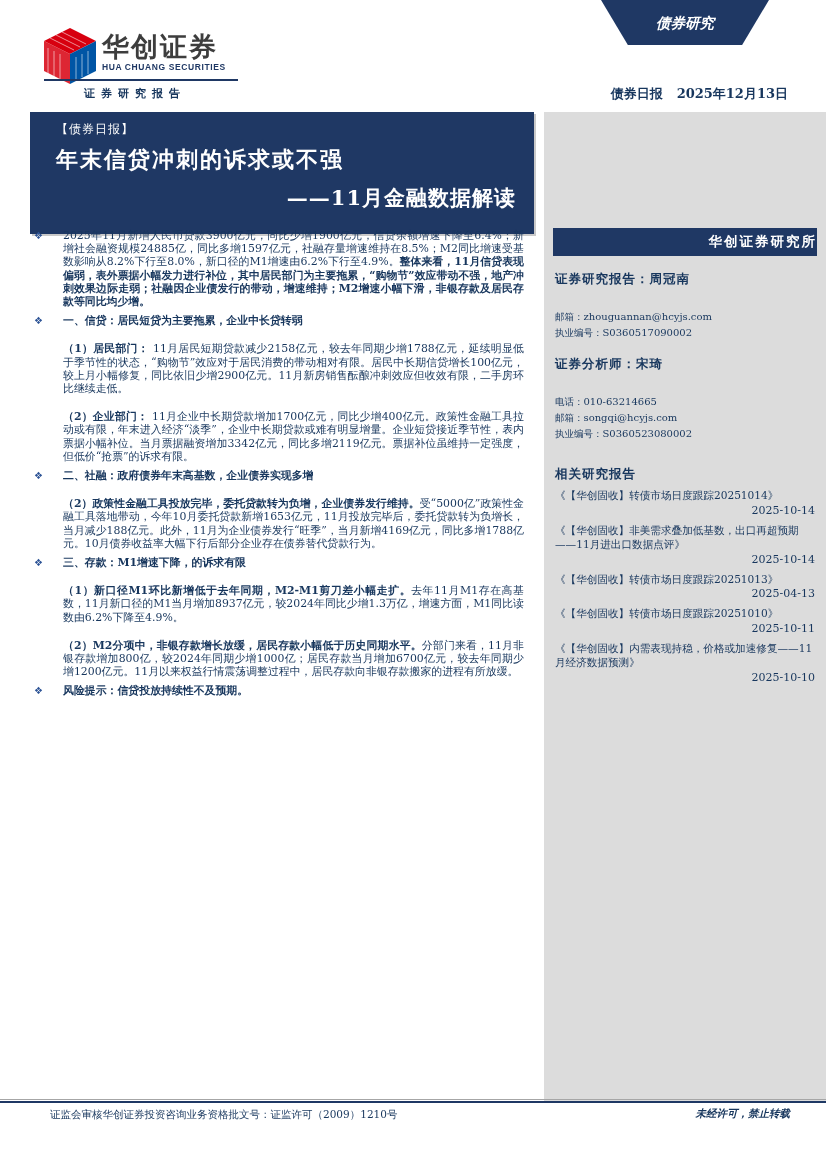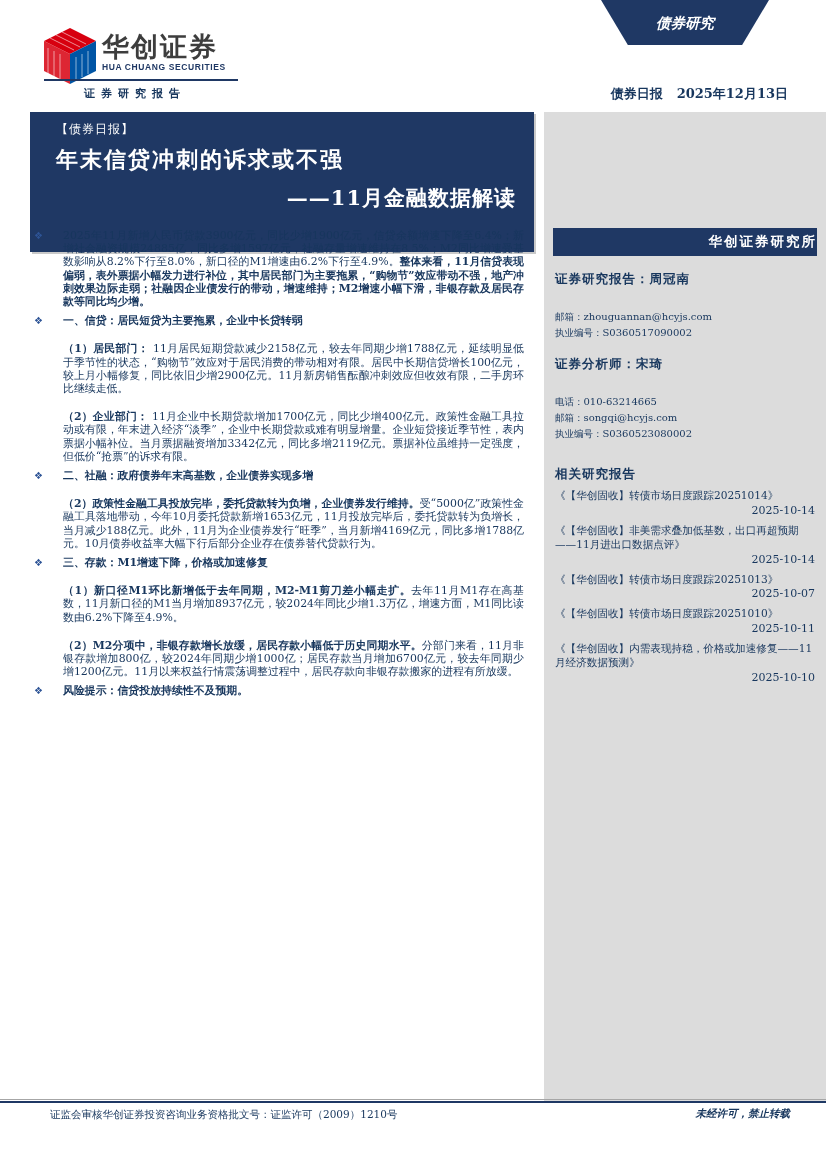--- a/index.html
+++ b/index.html
@@ -22,21 +22,21 @@
   .badge {
     position:absolute; left:601px; top:0; width:168px; height:45px;
     background:#1F3864; color:#fff;
     clip-path:polygon(0 0,100% 0,84% 100%,16% 100%);
     text-align:center; line-height:45px; font-size:14.5px; font-weight:bold; font-style:italic;
   }
   .date-line { position:absolute; right:38px; top:85px; font-size:13px; font-weight:bold; color:#17365D; }
   .date-line .gap { display:inline-block; width:14px; }
   
   .banner {
-    position:absolute; left:30px; top:112px; width:504px; height:140px;
+    position:absolute; left:30px; top:112px; width:504px; height:122px;
     background:#1F3864; color:#fff; padding:9px 18px 10px 26px;
     box-shadow:2px 2px 0 #c9c9c9;
   }
   .banner-tag { font-size:12px; letter-spacing:1px; }
   .banner-title { font-size:22px; margin-top:7px; letter-spacing:2px; font-weight:bold; }
   .banner-subtitle { font-size:21px; margin-top:9px; text-align:right; letter-spacing:1px; font-weight:bold; }
   
   .main-col { position:absolute; left:30px; top:229px; width:494px; }
   .para { display:flex; margin-bottom:6px; }
   .para.title-row { margin-top:2px; }
@@ -136,21 +136,21 @@
   </div>
 
 
   <div class="para sub">
 
     <div class="ptext"><span class="b">（2）政策性金融工具投放完毕，委托贷款转为负增，企业债券发行维持。</span><span>受“5000亿”政策性金融工具落地带动，今年10月委托贷款新增1653亿元，11月投放完毕后，委托贷款转为负增长，当月减少188亿元。此外，11月为企业债券发行“旺季”，当月新增4169亿元，同比多增1788亿元。10月债券收益率大幅下行后部分企业存在债券替代贷款行为。</span></div>
   </div>
 
   <div class="para title-row">
     <span class="bullet">❖</span>
-    <div class="ptext"><span class="b">三、存款：M1增速下降，价格或加速修复</span></div>
+    <div class="ptext"><span class="b">三、存款：M1增速下降，的诉求有限</span></div>
   </div>
 
   <div class="para sub">
 
     <div class="ptext"><span class="b">（1）新口径M1环比新增低于去年同期，M2-M1剪刀差小幅走扩。</span><span>去年11月M1存在高基数，11月新口径的M1当月增加8937亿元，较2024年同比少增1.3万亿，增速方面，M1同比读数由6.2%下降至4.9%。</span></div>
   </div>
 
   <div class="para sub">
 
     <div class="ptext"><span class="b">（2）M2分项中，非银存款增长放缓，居民存款小幅低于历史同期水平。</span><span>分部门来看，11月非银存款增加800亿，较2024年同期少增1000亿；居民存款当月增加6700亿元，较去年同期少增1200亿元。11月以来权益行情震荡调整过程中，居民存款向非银存款搬家的进程有所放缓。</span></div>
@@ -190,21 +190,21 @@
     <div class="report-date">2025-10-14</div>
   </div>
 
   <div class="report-item">
     <div class="report-title">《【华创固收】非美需求叠加低基数，出口再超预期——11月进出口数据点评》</div>
     <div class="report-date">2025-10-14</div>
   </div>
 
   <div class="report-item">
     <div class="report-title">《【华创固收】转债市场日度跟踪20251013》</div>
-    <div class="report-date">2025-10-07</div>
+    <div class="report-date">2025-04-13</div>
   </div>
 
   <div class="report-item">
     <div class="report-title">《【华创固收】转债市场日度跟踪20251010》</div>
     <div class="report-date">2025-10-11</div>
   </div>
 
   <div class="report-item">
     <div class="report-title">《【华创固收】内需表现持稳，价格或加速修复——11月经济数据预测》</div>
     <div class="report-date">2025-10-10</div>

